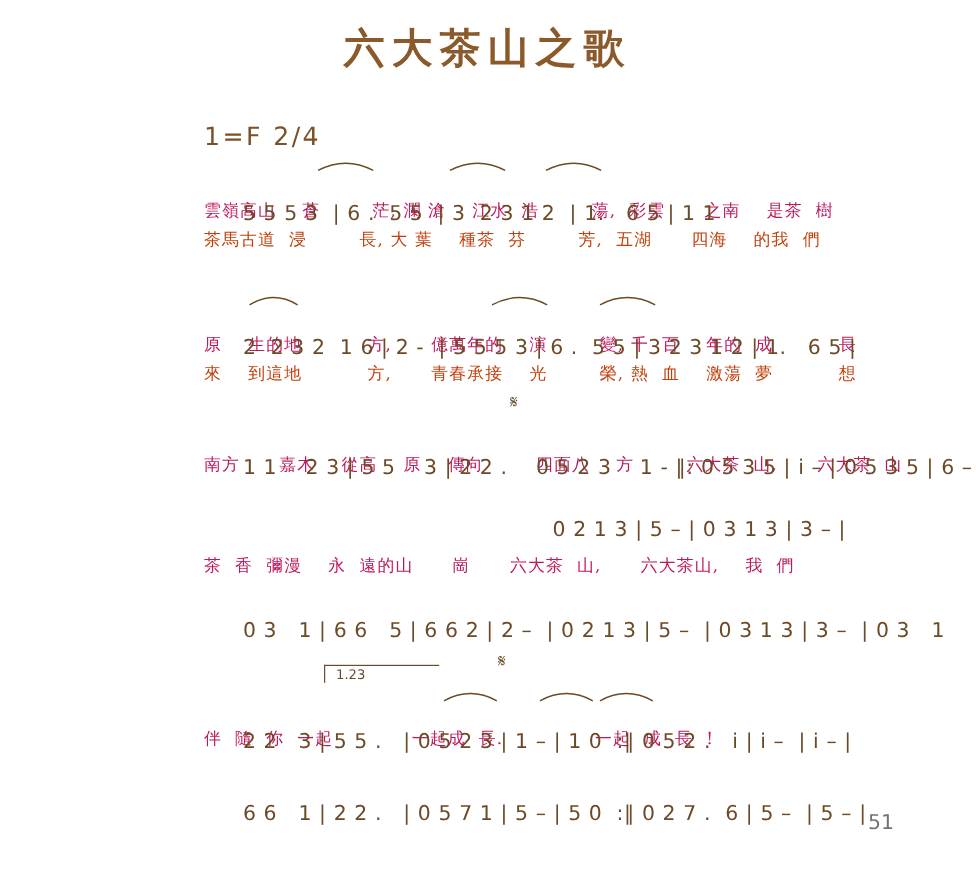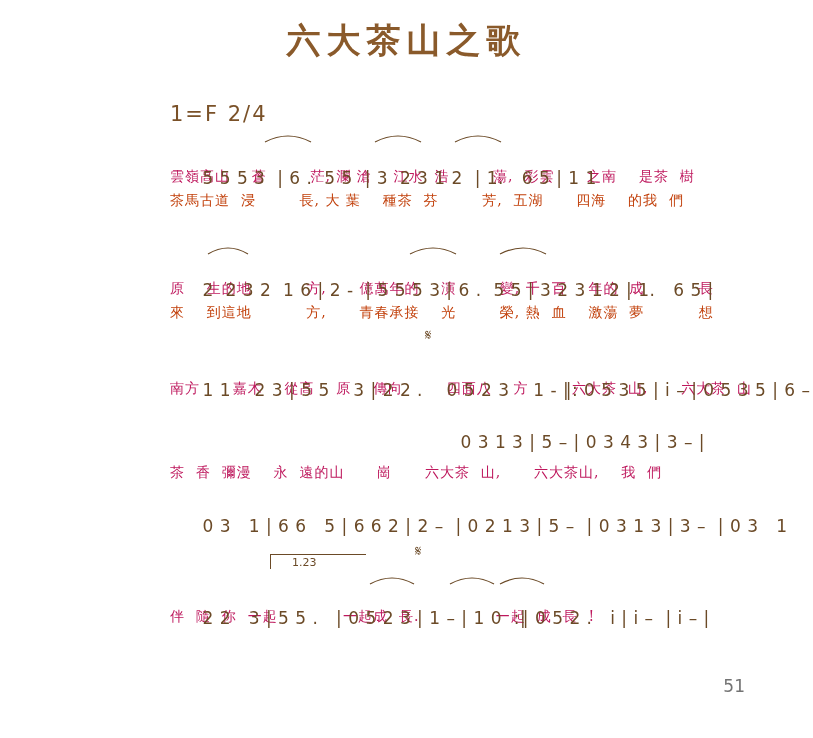--- a/index.html
+++ b/index.html
@@ -160,42 +160,45 @@
     <div class="lyric2">來    到這地          方,      青春承接    光        榮, 熱  血    激蕩  夢          想</div>
   </div>
 
   <div class="system" style="top:340px; left:170px; width:460px;">
     <div style="position:absolute; left:255px; top:-14px;" class="segno">𝄋</div>
     <div class="staffline notesrow" style="padding-top:8px;">
       <span class="notes">1 1    2 3 | 5 5    3 | 2 2 .    0 5 2 3    1 - ‖: 0 5 3 5 | i – | 0 5 3 5 | 6 – |</span>
     </div>
     <div class="lyric">南方      嘉木    從高    原    傳向        四面八    方        六大茶  山,      六大茶  山</div>
     <div class="staffline notesrow" style="padding-left:258px;">
-      <span class="notes">0 3 1 3 | 5 – | 0 3 4 3 | 3 – |</span>
+      <span class="notes">0 2 1 3 | 5 – | 0 3 1 3 | 3 – |</span>
     </div>
   </div>
 
   <div class="system" style="top:460px; left:170px; width:460px;">
     <div class="lyric">茶  香  彌漫    永  遠的山      崗      六大茶  山,      六大茶山,    我  們</div>
     <div class="staffline notesrow">
       <span class="notes">0 3   1 | 6 6   5 | 6 6 2 | 2 –  | 0 2 1 3 | 5 –  | 0 3 1 3 | 3 –  | 0 3   1</span>
     </div>
   </div>
 
   <div class="system" style="top:560px; left:170px; width:460px;">
     <div style="position:absolute; left:100px; top:-6px; border-top:1.3px solid #6b4a27; border-left:1.3px solid #6b4a27; height:14px; width:95px;">
-      <span class="volta" style="position:absolute; left:21px; top:1px;">1.23</span>
+      <span class="volta" style="position:absolute; left:9px; top:1px;">1.23</span>
     </div>
     <div style="position:absolute; left:245px; top:-18px;" class="segno">𝄋</div>
     <svg class="slurs" width="460" height="34" style="top:6px;">
       <path d="M200,18 Q222,6 244,18" fill="none" stroke="#6b4a27" stroke-width="1.2"></path>
       <path d="M280,18 Q302,6 324,18" fill="none" stroke="#6b4a27" stroke-width="1.2"></path>
       <path d="M330,18 Q352,6 374,18" fill="none" stroke="#6b4a27" stroke-width="1.2"></path>
     </svg>
     <div class="staffline notesrow" style="padding-top:16px;text-align:center;">
       <span class="notes">2 2   3 | 5 5 .   | 0 5 2 3 | 1 – | 1 0  :‖ 0 5 2 .   i | i –  | i – |</span>
     </div>
     <div class="lyric">伴  隨  你  一起            一起成  長.              一起  成  長  !</div>
+    <div class="staffline notesrow" style="padding-top:8px;">
+      <span class="notes">6 6   1 | 2 2 .   | 0 5 7 1 | 5 – | 5 0  :‖ 0 2 7 .  6 | 5 –  | 5 – |</span>
+    </div>
   </div>
 
   <div class="page-num">51</div>
 
 </div>
 
 </body></html>

